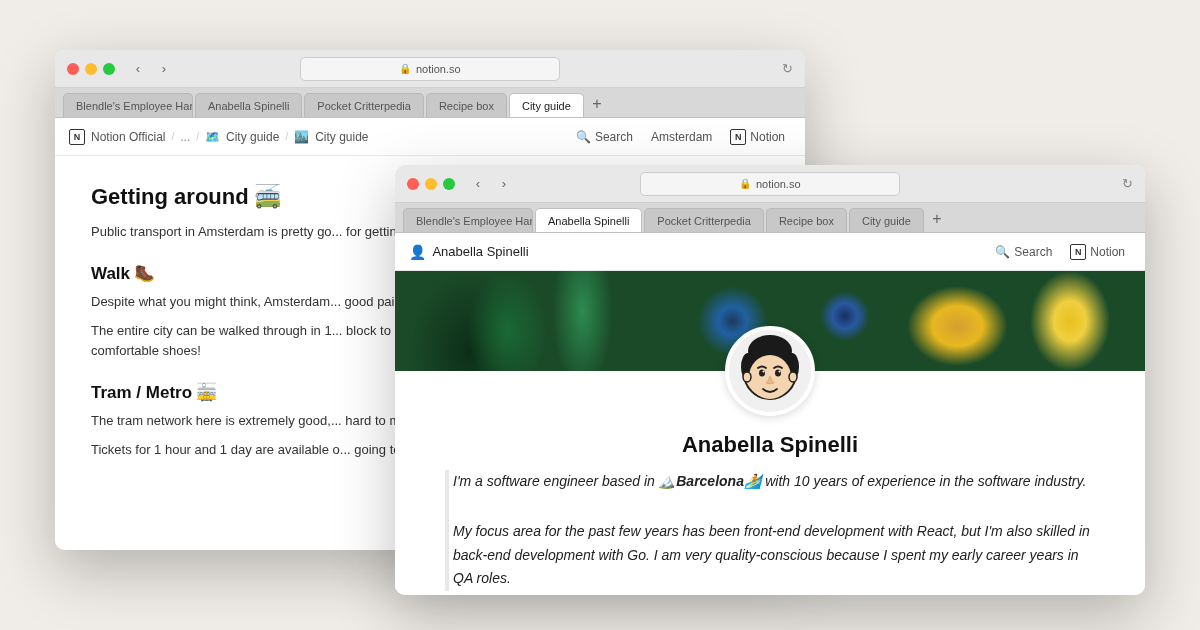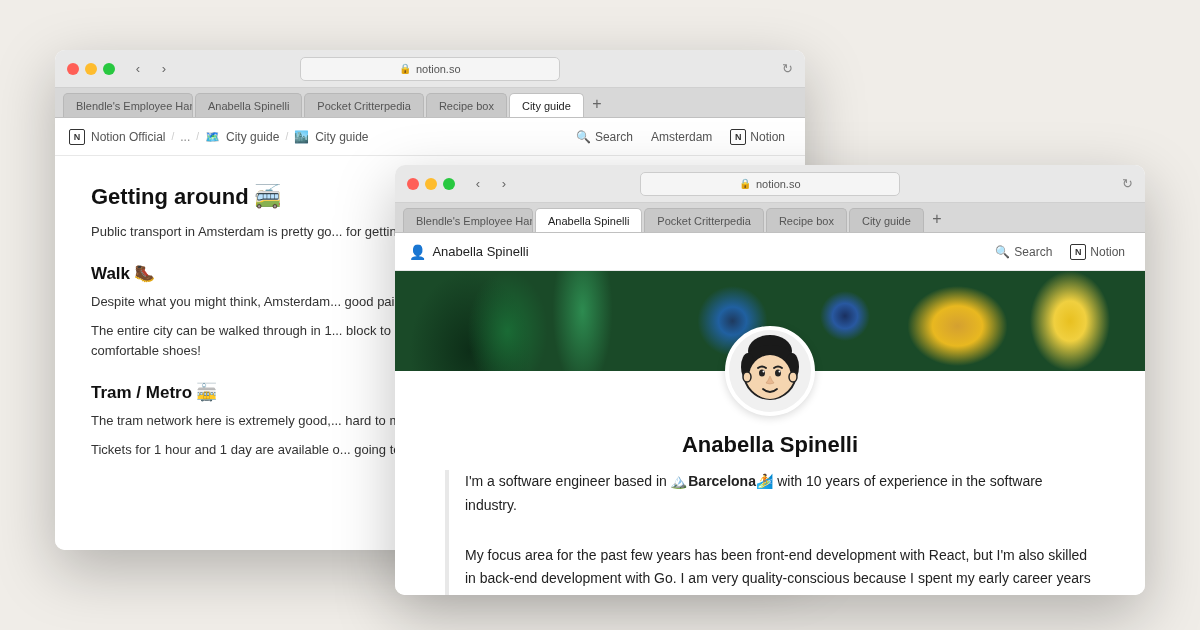--- a/index.html
+++ b/index.html
@@ -266,22 +266,23 @@
     .page-title-large {
       font-size: 34px;
       font-weight: 800;
       color: #111;
       text-align: center;
       margin-bottom: 24px;
     }
 
     .blockquote {
       border-left: 4px solid #e8e8e8;
-      padding-left: 16px;
+      padding-left: 4px;
       margin: 0 0;
+      font-style: italic;
     }
 
     .blockquote p {
       font-size: 14px;
       line-height: 1.7;
       color: #222;
     }
 
     
     .lock-icon {

